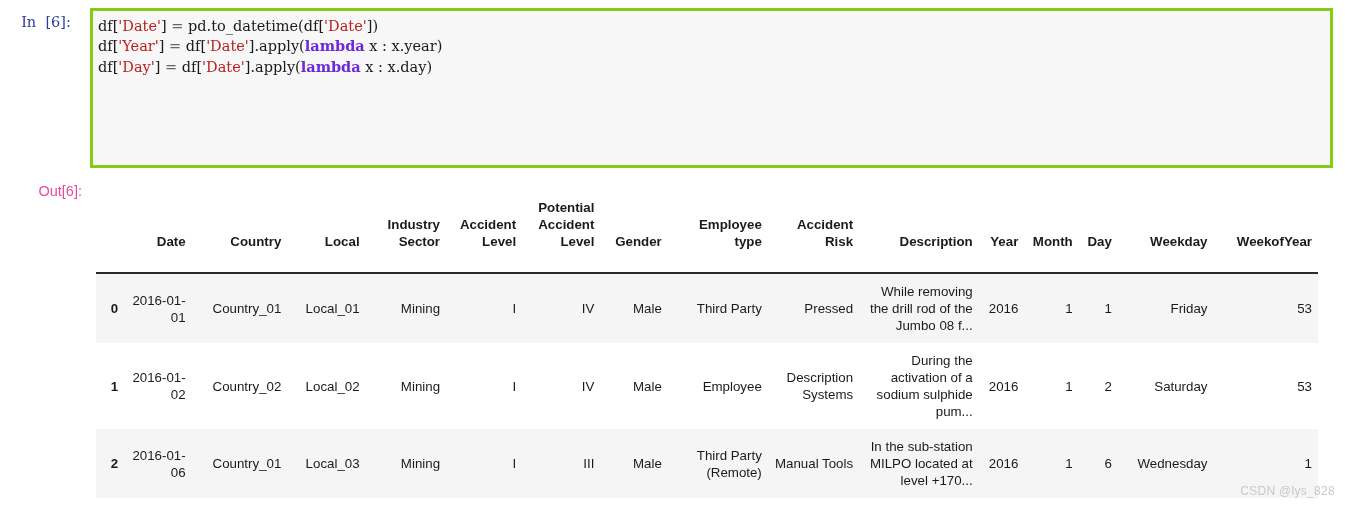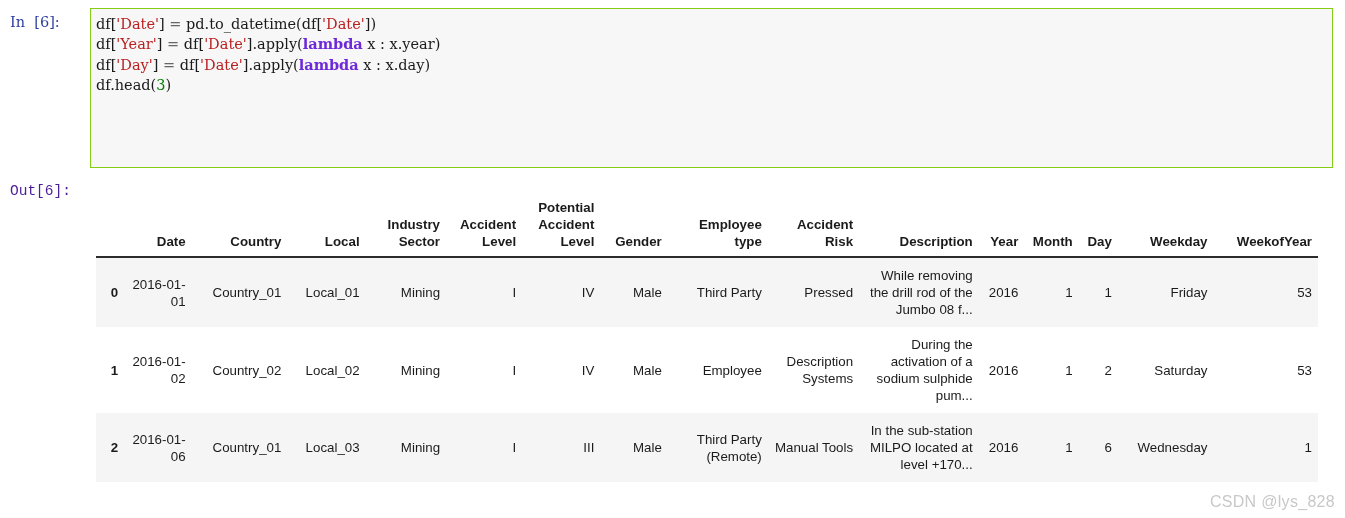--- a/index.html
+++ b/index.html
@@ -21,34 +21,34 @@
     left: 0;
     top: 0;
     width: 1345px;
     height: 178px;
   }
   .prompt-in {
     position: absolute;
     left: 10px;
     top: 14px;
     width: 72px;
-    text-align: left;
+    text-align: center;
     font-family: "DejaVu Serif", "Liberation Serif", serif;
     font-size: 14.5px;
     color: #303F9F;
     white-space: pre;
   }
   .code-box {
     position: absolute;
     left: 90px;
     top: 8px;
     width: 1243px;
     height: 160px;
     background: #f7f7f7;
-    border: 1px solid #84cc16;
+    border: 3px solid #84cc16;
     box-sizing: border-box;
     padding: 5px 4px 4px 5px;
   }
   .code-line {
     font-family: "DejaVu Serif", "Liberation Serif", serif;
     font-size: 14.5px;
     line-height: 20.4px;
     color: #1a1a1a;
     white-space: pre;
   }
@@ -56,23 +56,24 @@
   .tok-kw   { color: #6d28d9; font-weight: bold; }
   .tok-num  { color: #008000; }
   .tok-op   { color: #666666; }
 
   
   .prompt-out {
     position: absolute;
     left: 10px;
     top: 183px;
     width: 72px;
-    font-family: Liberation Mono, monospace;
+    text-align: right;
+    font-family: Liberation Sans, sans-serif;
     font-size: 14.5px;
-    color: #4c1d95;
+    color: #ec4899;
     white-space: pre;
   }
 
   
   .df-wrap {
     position: absolute;
     left: 96px;
     top: 196px;
     width: 1222px;
   }
@@ -81,21 +82,21 @@
     border-spacing: 0;
     font-size: 13.3px;
     color: #1b1b1b;
     table-layout: fixed;
     width: 1222px;
   }
   table.df thead th {
     font-weight: bold;
     text-align: right;
     vertical-align: bottom;
-    padding: 3px 6px 6px 6px;
+    padding: 3px 6px 22px 6px;
     border-bottom: 2px solid #2b2b2b;
     background: #ffffff;
     line-height: 17px;
     white-space: normal;
     margin-top: 23px;
   }
   table.df thead th.idxhead {
     border-bottom: 2px solid #2b2b2b;
   }
   table.df tbody td {
@@ -130,22 +131,22 @@
   .c-10   { width: 42px; }
   .c-11   { width: 50px; }
   .c-12   { width: 36px; }
   .c-13   { width: 88px; }
   .c-14   { width: 96px; }
 
   
   .watermark {
     position: absolute;
     right: 10px;
-    bottom: 7px;
-    font-size: 16px;
+    bottom: 20px;
+    font-size: 12px;
     color: #c8c8c8;
     letter-spacing: 0.3px;
     white-space: pre;
   }
 </style>
 </head>
 <body>
 
 <div class="cell-in">
 
@@ -154,21 +155,20 @@
   <div class="code-box">
     <div class="code-line">df[<span class="tok-str">'Date'</span>] <span class="tok-op">=</span> pd.to_datetime(df[<span class="tok-str">'Date'</span>])</div>
 
     <div class="code-line">df[<span class="tok-str">'Year'</span>] <span class="tok-op">=</span> df[<span class="tok-str">'Date'</span>].apply(<span class="tok-kw">lambda</span> x : x.year)</div>
 
 
     <div class="code-line">df[<span class="tok-str">'Day'</span>] <span class="tok-op">=</span> df[<span class="tok-str">'Date'</span>].apply(<span class="tok-kw">lambda</span> x : x.day)</div>
 
 
 
-    <div class="code-line">df.head(<span class="tok-num">3</span>)</div>
   </div>
 </div>
 
 <div class="prompt-out">Out[6]:</div>
 
 <div class="df-wrap">
   <table class="df">
     <colgroup>
       <col class="c-idx">
         <col class="c-0">

